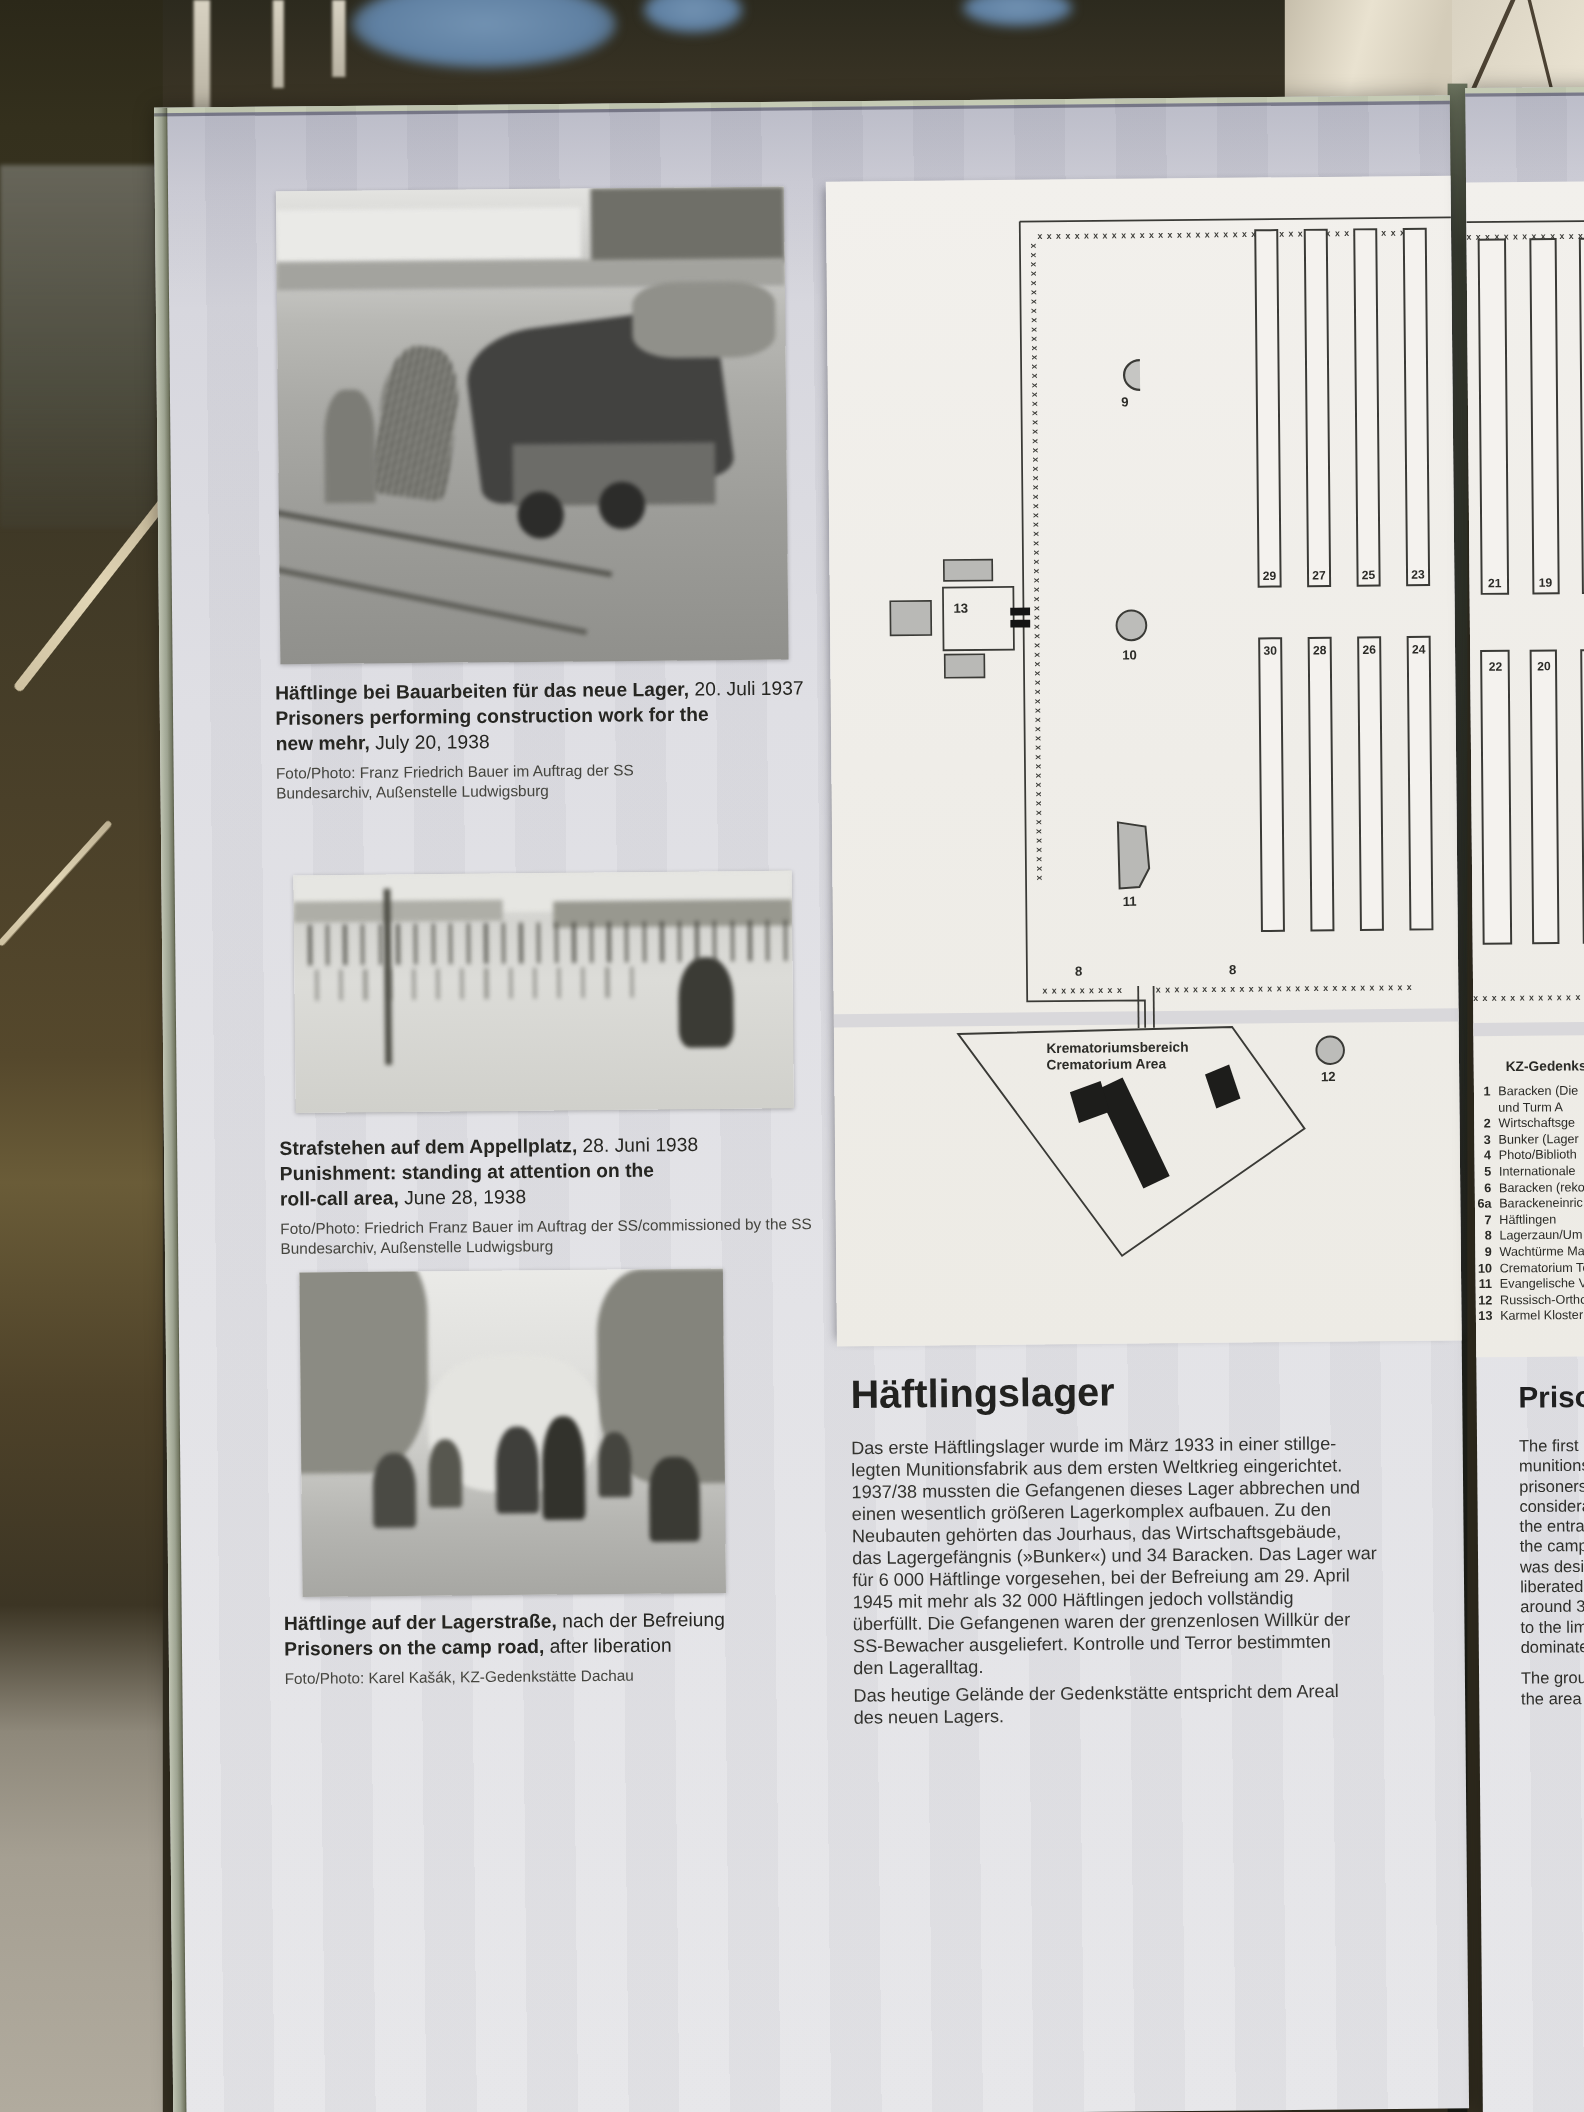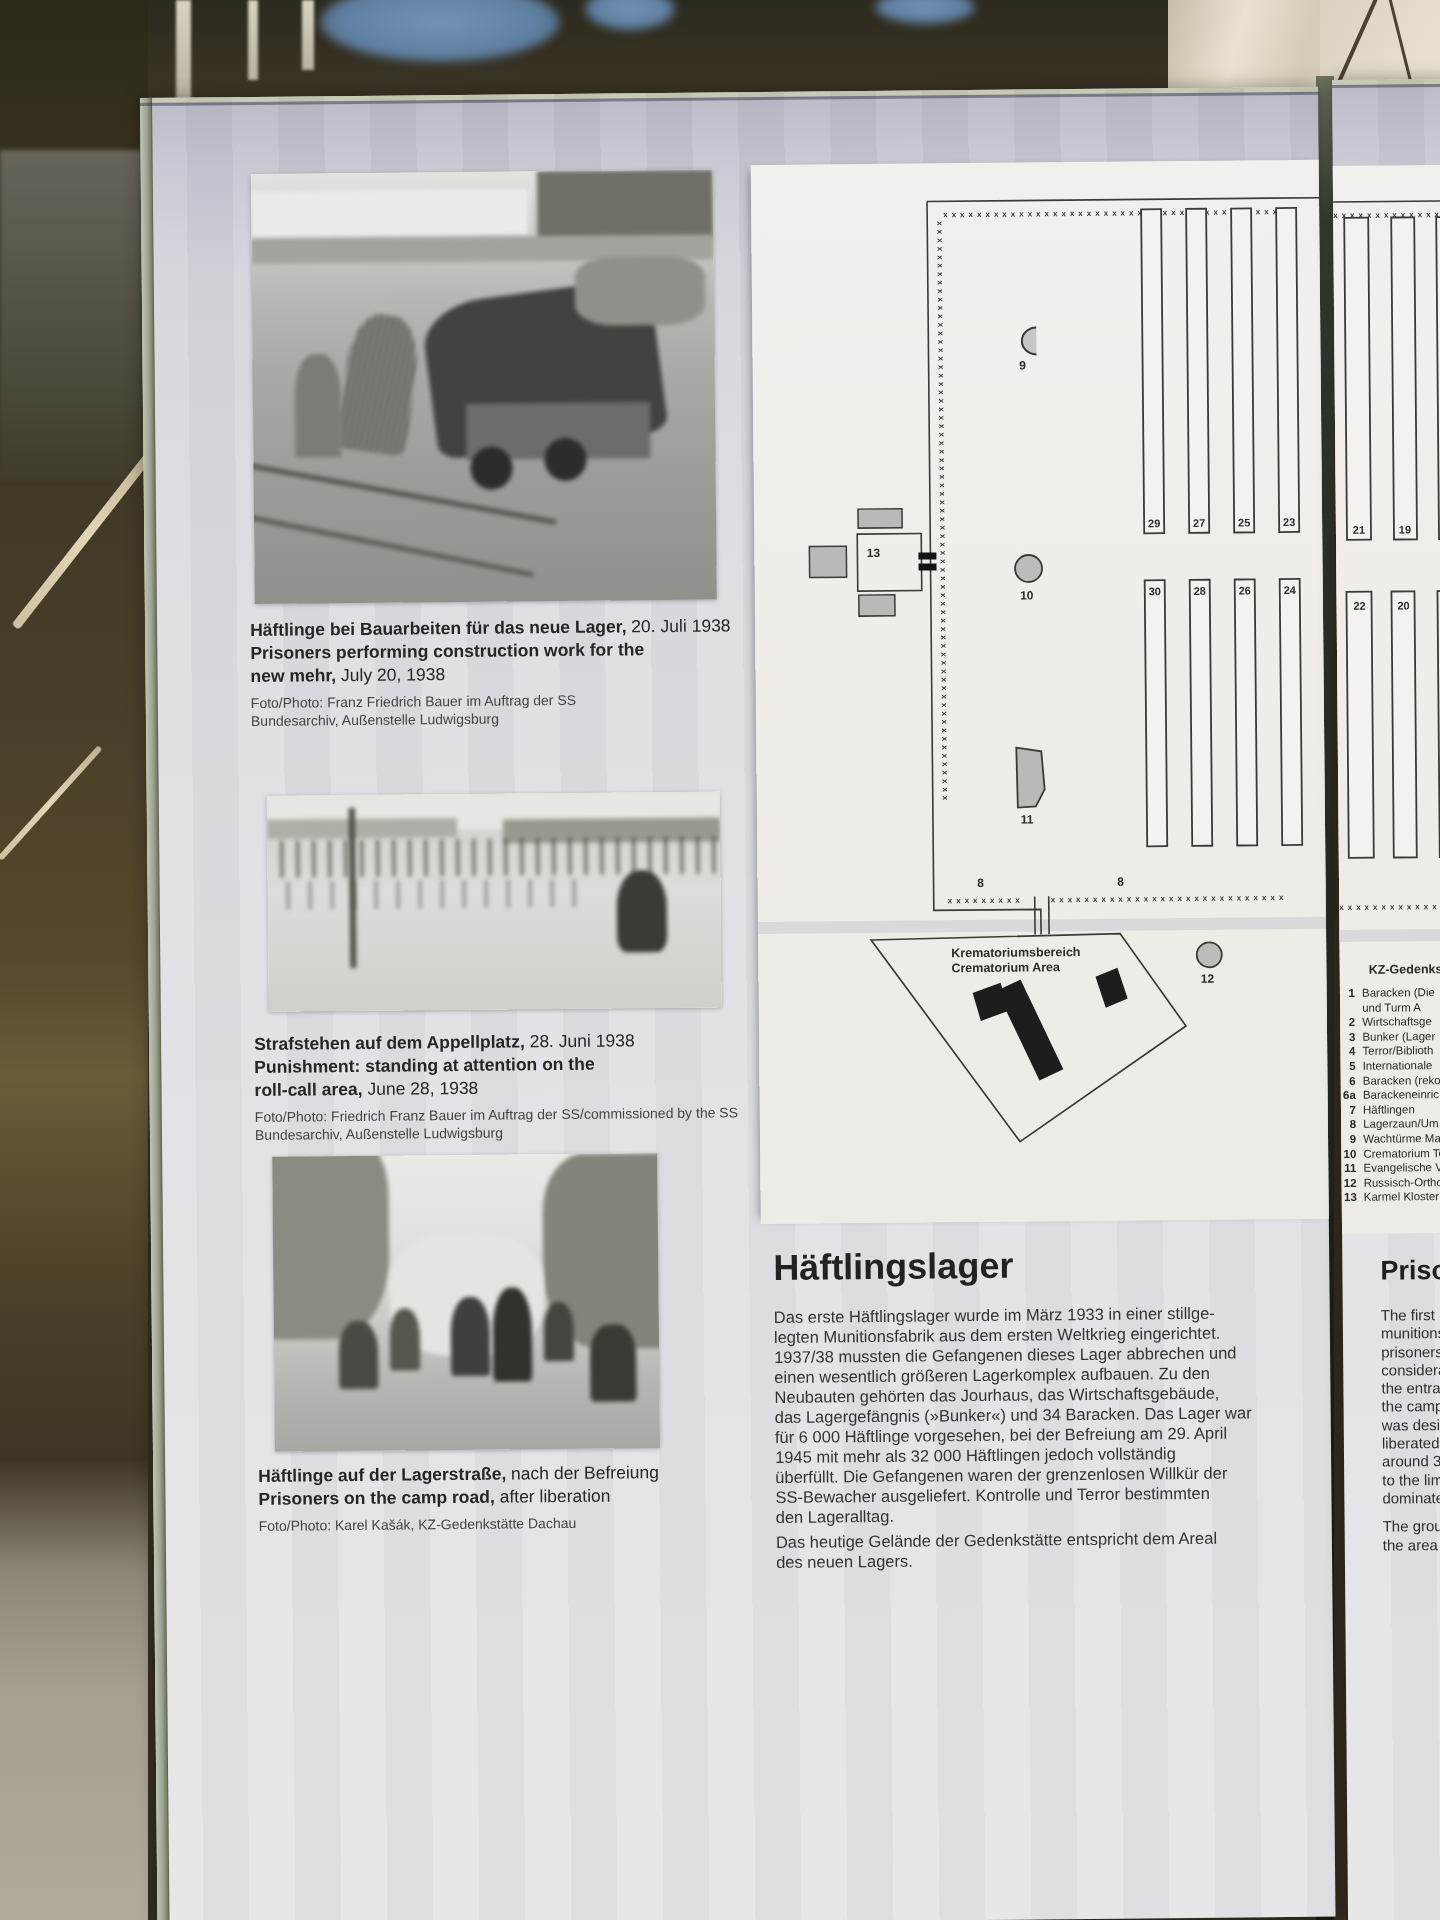--- a/index.html
+++ b/index.html
@@ -124,21 +124,21 @@
       <div class="abs" style="left:47%;top:64%;width:9%;height:10%;background:#2c2c2a;border-radius:50%;"></div>
       <div class="abs" style="left:63%;top:62%;width:9%;height:10%;background:#2c2c2a;border-radius:50%;"></div>
       <div class="abs" style="left:20%;top:33%;width:15%;height:32%;background:repeating-linear-gradient(95deg,#94948e 0 3px,#5a5a54 3px 6px);border-radius:40% 40% 12% 12%;transform:rotate(8deg);"></div>
       <div class="abs" style="left:9%;top:42%;width:10%;height:24%;background:#7c7c76;border-radius:40% 40% 0 0;"></div>
       <div class="abs" style="left:70%;top:20%;width:28%;height:16%;background:#90908a;border-radius:30%;"></div>
       <div class="abs" style="left:-4%;top:74%;width:70%;height:5px;background:#55554f;transform:rotate(11deg);"></div>
       <div class="abs" style="left:-4%;top:86%;width:65%;height:5px;background:#5d5d57;transform:rotate(12deg);"></div>
     </figure>
 
     <div class="abs cap" style="top:522px;">
-      <div class="cap-line"><span class="b">Häftlinge bei Bauarbeiten für das neue Lager,</span><span> 20. Juli 1938</span></div>
+      <div class="cap-line"><span class="b">Häftlinge bei Bauarbeiten für das neue Lager,</span><span> 20. Juli 1937</span></div>
       <div class="cap-line"><span class="b">Prisoners performing construction work for the</span></div>
       <div class="cap-line"><span class="b">new mehr,</span><span> July 20, 1938</span></div>
       <div class="credit">
         <div>Foto/Photo: Franz Friedrich Bauer im Auftrag der SS</div>
         <div>Bundesarchiv, Außenstelle Ludwigsburg</div>
       </div>
     </div>
 
     <figure class="abs photo photo2" style="margin:0;">
       <div class="abs" style="left:0;top:0;width:100%;height:16%;background:#e6e6e2;"></div>
@@ -316,21 +316,21 @@
         <div class="lg-row">
             <span class="n">2</span>
             <span class="t">Wirtschaftsge</span>
           </div>
         <div class="lg-row">
             <span class="n">3</span>
             <span class="t">Bunker (Lager</span>
           </div>
         <div class="lg-row">
             <span class="n">4</span>
-            <span class="t">Terror/Biblioth</span>
+            <span class="t">Photo/Biblioth</span>
           </div>
         <div class="lg-row">
             <span class="n">5</span>
             <span class="t">Internationale</span>
           </div>
         <div class="lg-row">
             <span class="n">6</span>
             <span class="t">Baracken (reko</span>
           </div>
         <div class="lg-row">

